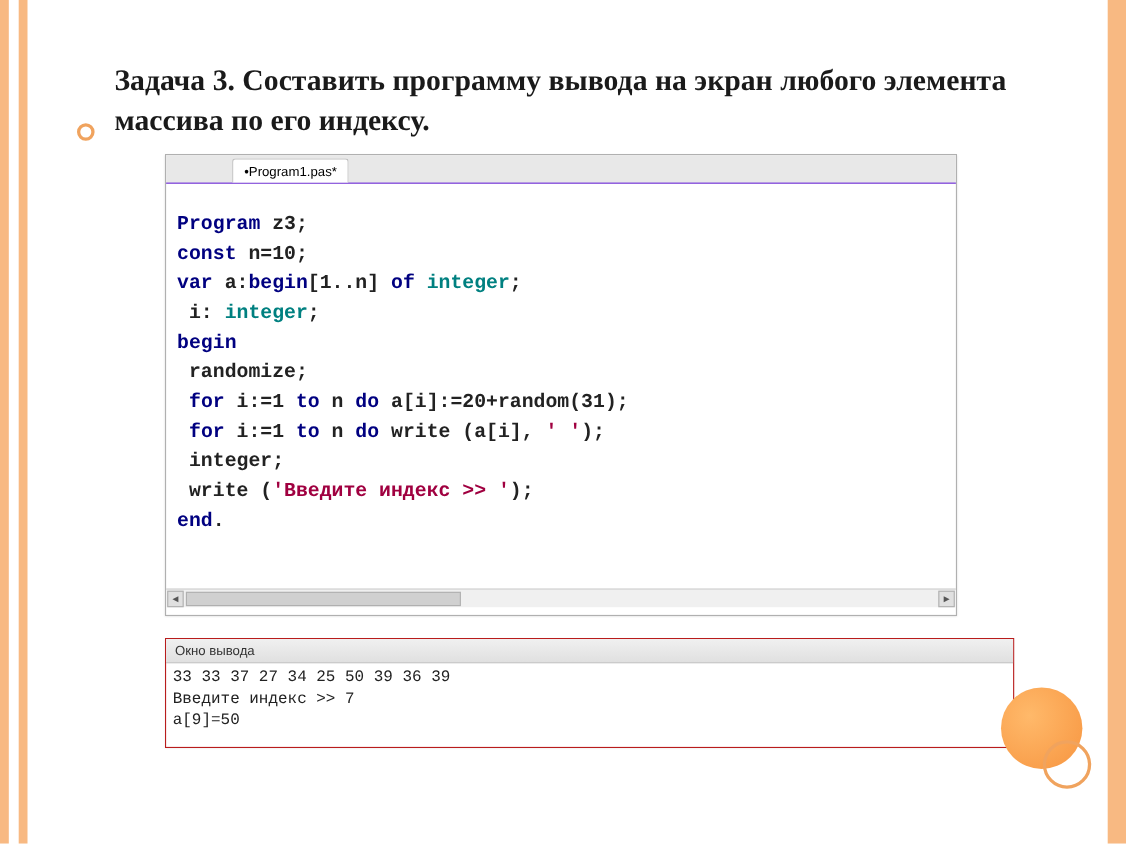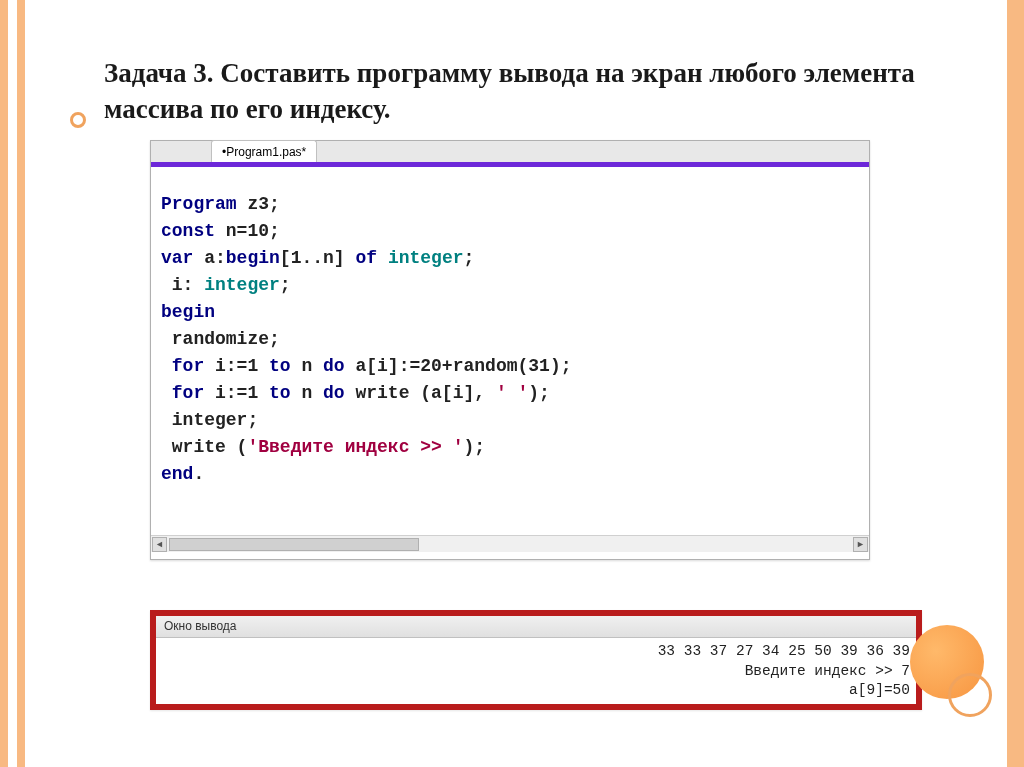--- a/index.html
+++ b/index.html
@@ -36,21 +36,21 @@
     font-size: 27px; font-weight: bold; color: #1a1a1a; line-height: 1.35;
     font-family: Georgia, serif;
   }
   .ide-window {
     position: absolute;
     left: 150px; top: 140px; width: 720px; height: 420px;
     border: 1px solid #b0b0b0; background: #fff;
     box-shadow: 0 1px 2px rgba(0,0,0,0.15);
   }
   .tab-bar {
-    height: 26px; background: #e8e8e8; border-bottom: 5px solid #6d28d9;
+    height: 26px; background: #e8e8e8; border-bottom: 1px solid #6d28d9;
     display: flex; align-items: flex-end;
   }
   .tab-spacer { width: 60px; }
   .tab {
     background: #fff; border: 1px solid #c0c0c0; border-bottom: none;
     padding: 2px 10px; font-family: Tahoma, Arial, sans-serif; font-size: 12px;
     border-radius: 3px 3px 0 0; height: 22px; display: flex; align-items: center;
   }
   .code-area {
     padding: 24px 10px;
@@ -73,37 +73,35 @@
   }
   .scroll-btn { width: 15px; height: 15px; background: #e0e0e0; border: 1px solid #b0b0b0;
     display: flex; align-items: center; justify-content: center; font-size: 9px; color: #555; }
   .scroll-thumb { width: 250px; height: 13px; background: #d0d0d0; border: 1px solid #b0b0b0;
     margin-left: 2px; }
   .scroll-track { flex: 1; display: flex; align-items: center; }
 
   .output-window {
     position: absolute;
     left: 150px; top: 580px; width: 772px; height: 100px;
-    border: 6px solid #b91c1c; background: #fff;
+    border: 1px solid #b91c1c; background: #fff;
     box-shadow: 0 1px 2px rgba(0,0,0,0.1);
-    margin-top: 30px;
   }
   .output-header {
     height: 22px; background: linear-gradient(#f0f0f0,#e0e0e0);
     border-bottom: 1px solid #c0c0c0;
     font-family: Tahoma, Arial, sans-serif; font-size: 12px;
     padding: 3px 8px; color: #333;
   }
   .output-body {
     padding: 4px 6px;
     font-family: 'Courier New', monospace;
     font-size: 14.5px;
     line-height: 1.35;
     color: #222;
-    text-align: right;
   }
   .output-body div { white-space: pre; }
   .corner-circles {
     position: absolute; right: 40px; bottom: 50px;
     width: 100px; height: 100px;
   }
   .c1 { position:absolute; width:74px; height:74px; border-radius:50%;
         background: radial-gradient(circle at 35% 35%, #ffb96a, #f79540);
         right: 0; bottom: 18px; }
   .c2 { position:absolute; width:44px; height:44px; border-radius:50%;

